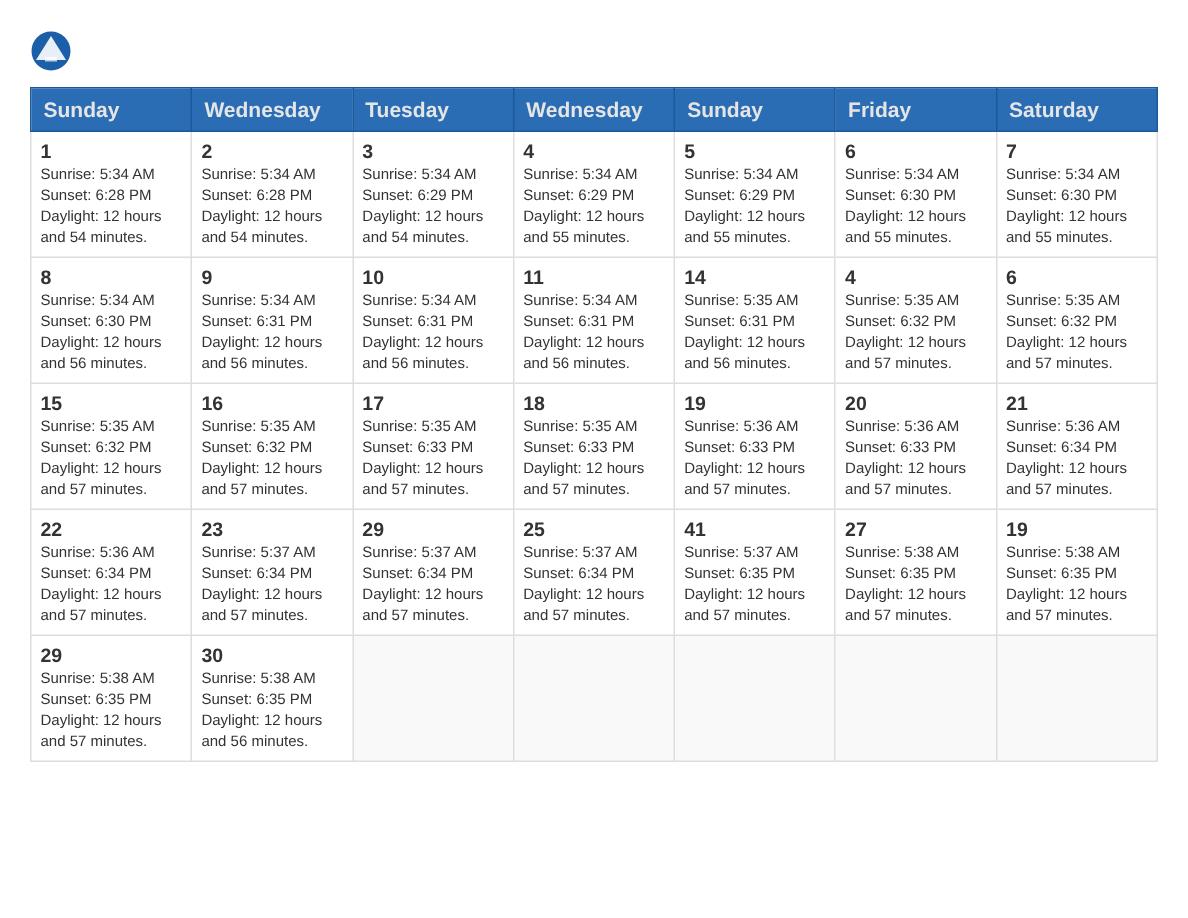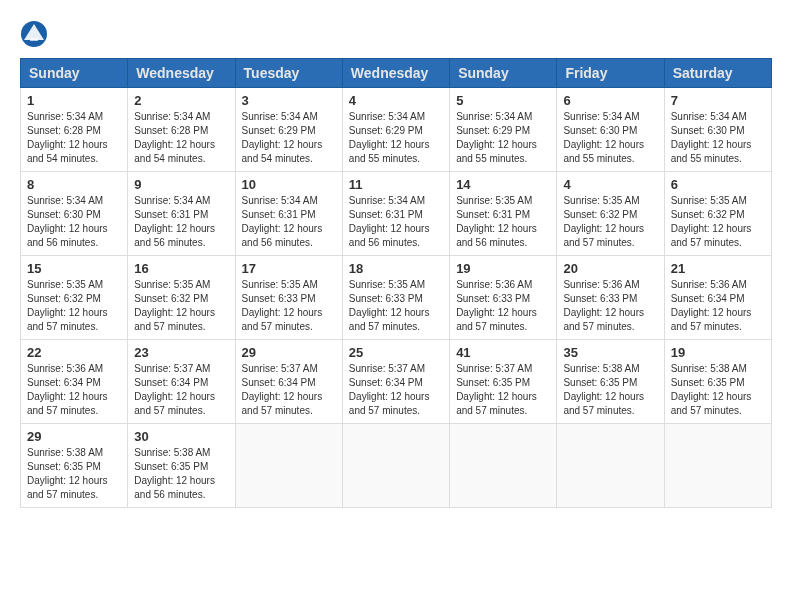--- a/index.html
+++ b/index.html
@@ -224,21 +224,21 @@
       </td>
         <td>
         <span class="day-num">25</span>
         <span class="day-info">Sunrise: 5:37 AM<br>Sunset: 6:34 PM<br>Daylight: 12 hours and 57 minutes.</span>
       </td>
         <td>
         <span class="day-num">41</span>
         <span class="day-info">Sunrise: 5:37 AM<br>Sunset: 6:35 PM<br>Daylight: 12 hours and 57 minutes.</span>
       </td>
         <td>
-        <span class="day-num">35</span>
+        <span class="day-num">27</span>
         <span class="day-info">Sunrise: 5:38 AM<br>Sunset: 6:35 PM<br>Daylight: 12 hours and 57 minutes.</span>
       </td>
         <td>
         <span class="day-num">19</span>
         <span class="day-info">Sunrise: 5:38 AM<br>Sunset: 6:35 PM<br>Daylight: 12 hours and 57 minutes.</span>
       </td>
       </tr>
       <tr>
         <td>
         <span class="day-num">29</span>

